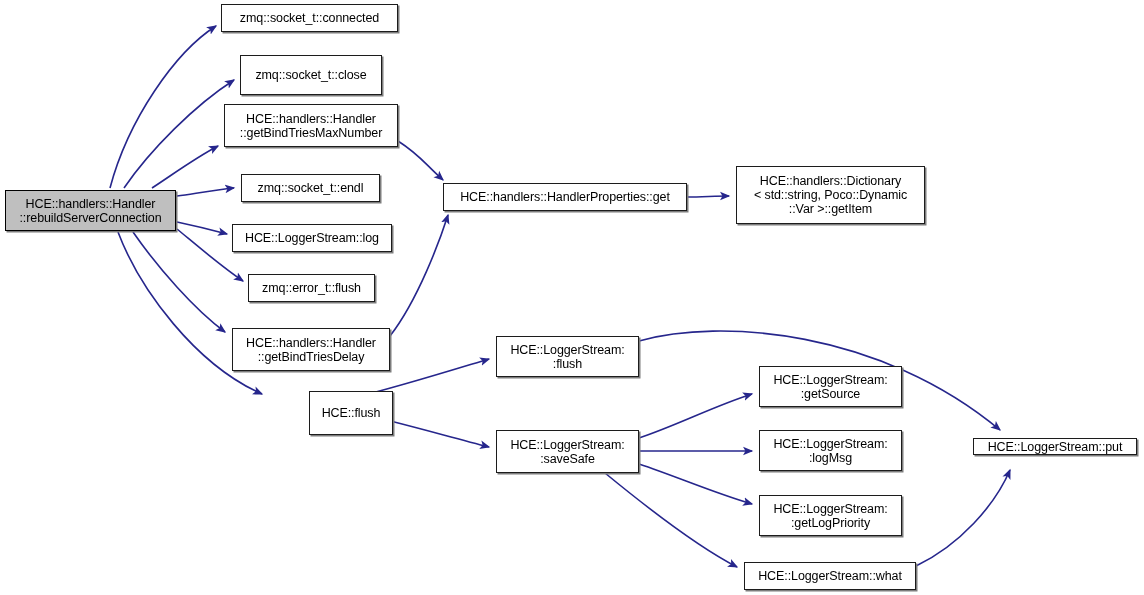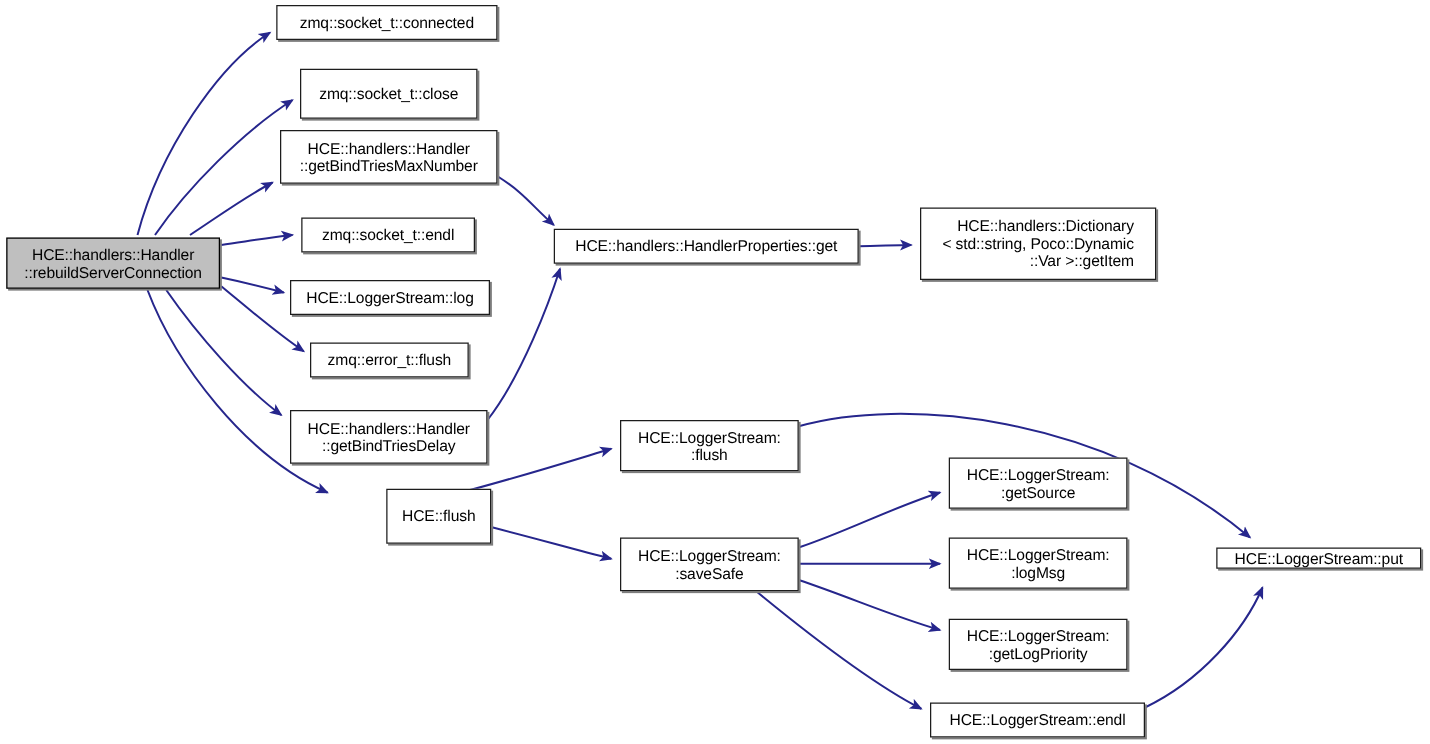--- a/index.html
+++ b/index.html
@@ -87,30 +87,30 @@
       <div class="node" style="left: 240px; top: 55px; width: 142px; height: 40px;">zmq::socket_t::close</div>
       <div class="node" style="left: 224px; top: 104px; width: 174px; height: 43px;">HCE::handlers::Handler
 ::getBindTriesMaxNumber</div>
       <div class="node" style="left: 241px; top: 174px; width: 139px; height: 28px;">zmq::socket_t::endl</div>
       <div class="node" style="left: 232px; top: 224px; width: 160px; height: 28px;">HCE::LoggerStream::log</div>
       <div class="node" style="left: 248px; top: 274px; width: 127px; height: 28px;">zmq::error_t::flush</div>
       <div class="node" style="left: 232px; top: 328px; width: 158px; height: 43px;">HCE::handlers::Handler
 ::getBindTriesDelay</div>
       <div class="node" style="left: 269px; top: 391px; width: 84px; height: 44px; margin-left: 40px;">HCE::flush</div>
       <div class="node" style="left: 443px; top: 183px; width: 244px; height: 28px;">HCE::handlers::HandlerProperties::get</div>
-      <div class="node" style="left: 736px; top: 166px; width: 189px; height: 58px; text-align: right;">HCE::handlers::Dictionary
+      <div class="node" style="left: 736px; top: 166px; width: 189px; height: 58px;">HCE::handlers::Dictionary
 &lt; std::string, Poco::Dynamic
 ::Var &gt;::getItem</div>
       <div class="node" style="left: 496px; top: 336px; width: 143px; height: 41px;">HCE::LoggerStream:
 :flush</div>
       <div class="node" style="left: 496px; top: 430px; width: 143px; height: 43px;">HCE::LoggerStream:
 :saveSafe</div>
       <div class="node" style="left: 759px; top: 366px; width: 143px; height: 41px;">HCE::LoggerStream:
 :getSource</div>
       <div class="node" style="left: 759px; top: 430px; width: 143px; height: 41px;">HCE::LoggerStream:
 :logMsg</div>
       <div class="node" style="left: 759px; top: 495px; width: 143px; height: 41px;">HCE::LoggerStream:
 :getLogPriority</div>
-      <div class="node" style="left: 744px; top: 562px; width: 172px; height: 28px;">HCE::LoggerStream::endl</div>
+      <div class="node" style="left: 744px; top: 562px; width: 172px; height: 28px;">HCE::LoggerStream::what</div>
       <div class="node" style="left: 973px; top: 438px; width: 164px; height: 17px;">HCE::LoggerStream::put</div>
     </div>
 
 </div>
 
 </body></html>

